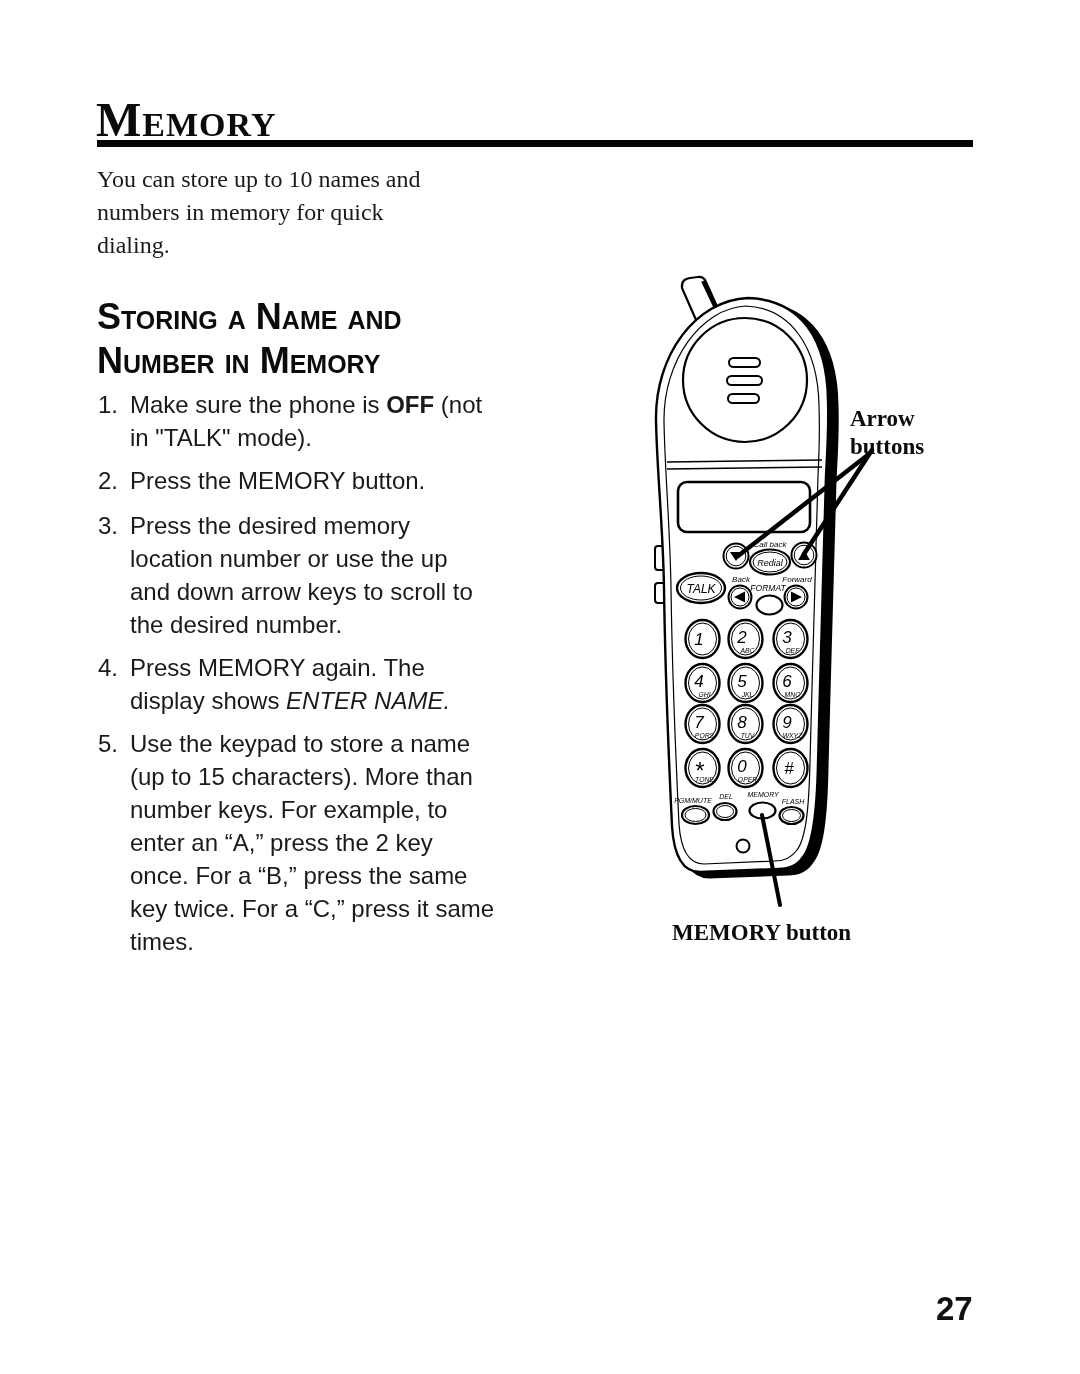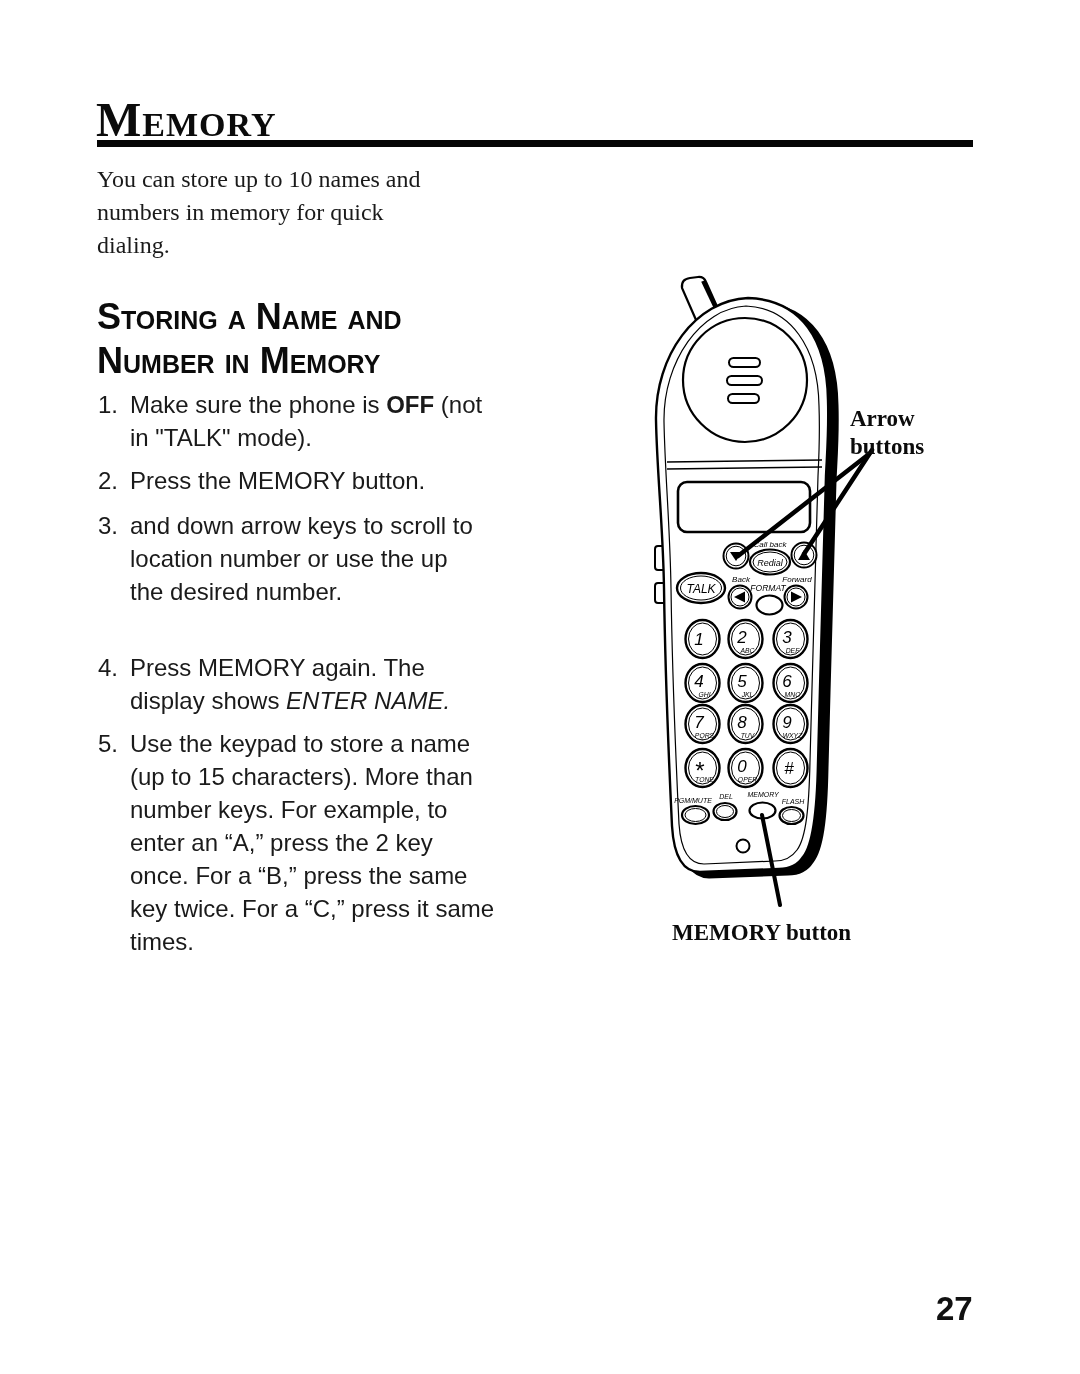--- a/index.html
+++ b/index.html
@@ -70,22 +70,23 @@
 <div class="step" id="step-2">
   <span class="num">2.</span>
   <div class="lines">
     <div class="body-line">Press the MEMORY button.</div>
   </div>
 </div>
 
 <div class="step" id="step-3">
   <span class="num">3.</span>
   <div class="lines">
+    <div class="body-line">Press the desired memory</div>
+    <div class="body-line">location number or use the up</div>
     <div class="body-line">and down arrow keys to scroll to</div>
-    <div class="body-line">location number or use the up</div>
     <div class="body-line">the desired number.</div>
   </div>
 </div>
 
 <div class="step" id="step-4">
   <span class="num">4.</span>
   <div class="lines">
     <div class="body-line">Press MEMORY again. The</div>
     <div class="body-line"><span>display shows </span><i>ENTER NAME.</i></div>
   </div>

